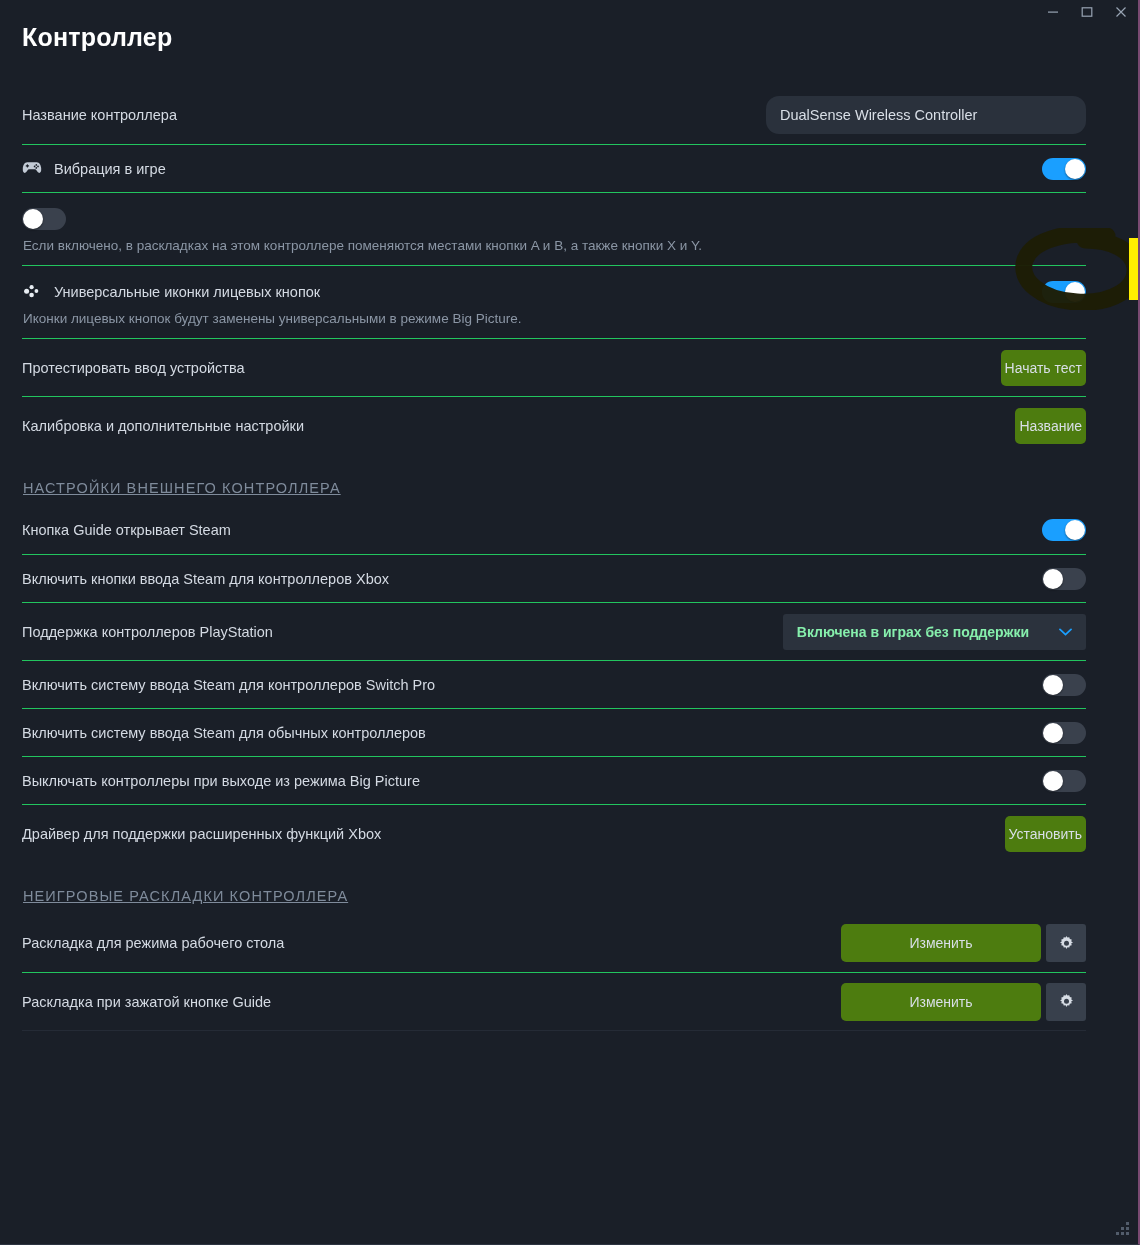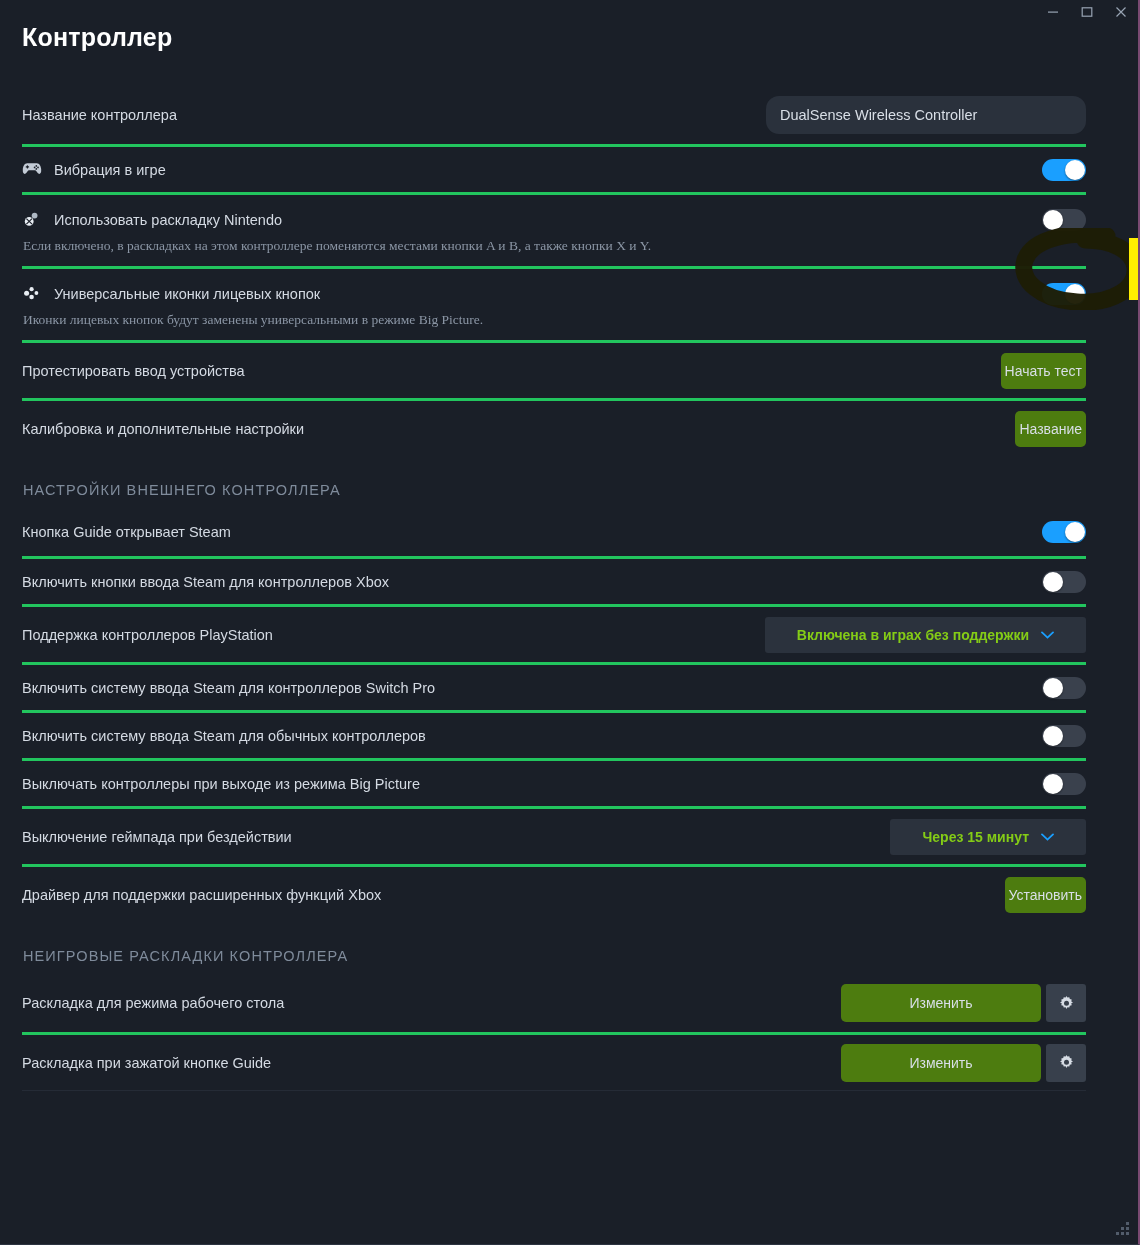--- a/index.html
+++ b/index.html
@@ -62,48 +62,48 @@
   }
 
   .section-gap { height: 34px; }
 
   .section-header {
     font-size: 14.5px;
     color: #7f8b9b;
     letter-spacing: 1.1px;
     text-transform: uppercase;
     padding: 26px 0 10px 1px;
+    text-decoration: underline;
   }
 
   
   .row {
     display: flex;
     align-items: center;
     min-height: 48px;
-    border-top: 3px solid #22c55e;
+    border-top: 1px solid #22c55e;
     position: relative;
   }
   .row.no-border { border-top: none; }
 
   .row-label {
     display: flex;
     align-items: center;
     gap: 12px;
     font-size: 14.5px;
     color: #d4dae3;
     flex: 1;
     padding-right: 10px;
   }
 
   .row-desc {
     font-size: 13.5px;
     color: #8b96a5;
     padding: 0 0 12px 1px;
     margin-top: -6px;
-    font-family: Liberation Serif, serif;
   }
 
   .row-tall { min-height: 52px; }
   .row-input { min-height: 58px; }
   .row-btn { min-height: 58px; }
 
   
   .ic { width: 20px; height: 18px; flex: none; display:block; }
   .ic svg { display: block; }
 
@@ -177,23 +177,23 @@
   .btn-group { display: flex; align-items: center; }
 
   
   .dropdown {
     background: #2b323d;
     border-radius: 3px;
     height: 36px;
     display: flex;
     align-items: center;
     justify-content: space-between;
-    gap: 12px;
-    padding: 0 32px;
-    color: #84cc16;
+    gap: 30px;
+    padding: 0 14px;
+    color: #86efac;
     font-size: 14px;
     font-weight: bold;
     cursor: pointer;
     white-space: nowrap;
   }
   .dropdown .chev { color: #1a9fff; display:flex; }
 
   .right-slot {
     display: flex;
     align-items: center;
@@ -285,30 +285,20 @@
         <span>Вибрация в игре</span>
       </div>
       <div class="right-slot">
         <div class="toggle on">
             <span class="knob"></span>
           </div>
       </div>
     </div>
 
     <div class="row row-tall">
-      <div class="row-label">
-        <span class="ic">
-          <svg width="20" height="18" viewBox="0 0 20 18">
-            <circle cx="12.6" cy="4.6" r="2.9" fill="#aeb8c4"></circle>
-            <circle cx="7.2" cy="10.4" r="4.4" fill="#e8edf3"></circle>
-            <path d="M4.4 7.6 L10 13.2 M10 7.6 L4.4 13.2" stroke="#1a1f28" stroke-width="1.15"></path>
-          </svg>
-        </span>
-        <span>Использовать раскладку Nintendo</span>
-      </div>
       <div class="right-slot">
         <div class="toggle">
             <span class="knob"></span>
           </div>
       </div>
     </div>
     <div class="row-desc">Если включено, в раскладках на этом контроллере поменяются местами кнопки A и B, а также кнопки X и Y.</div>
 
     <div class="row row-tall">
       <div class="row-label">
@@ -415,35 +405,20 @@
           <span>Выключать контроллеры при выходе из режима Big Picture</span>
         </div>
       <div class="right-slot">
           <div class="toggle">
             <span class="knob"></span>
           </div>
         </div>
     </div>
 
 
-    <div class="row row-btn">
-      <div class="row-label">
-          <span>Выключение геймпада при бездействии</span>
-        </div>
-      <div class="right-slot">
-        <div class="dropdown">
-          <span>Через 15 минут</span>
-          <span class="chev">
-            <svg width="13" height="8" viewBox="0 0 13 8">
-                <path d="M1 1.4 L6.5 6.6 L12 1.4" stroke="#1a9fff" stroke-width="1.8" fill="none" stroke-linecap="round"></path>
-              </svg>
-          </span>
-        </div>
-      </div>
-    </div>
 
     <div class="row row-btn">
       <div class="row-label">
           <span>Драйвер для поддержки расширенных функций Xbox</span>
         </div>
       <div class="right-slot">
         <button class="btn">Установить</button>
       </div>
     </div>
 

